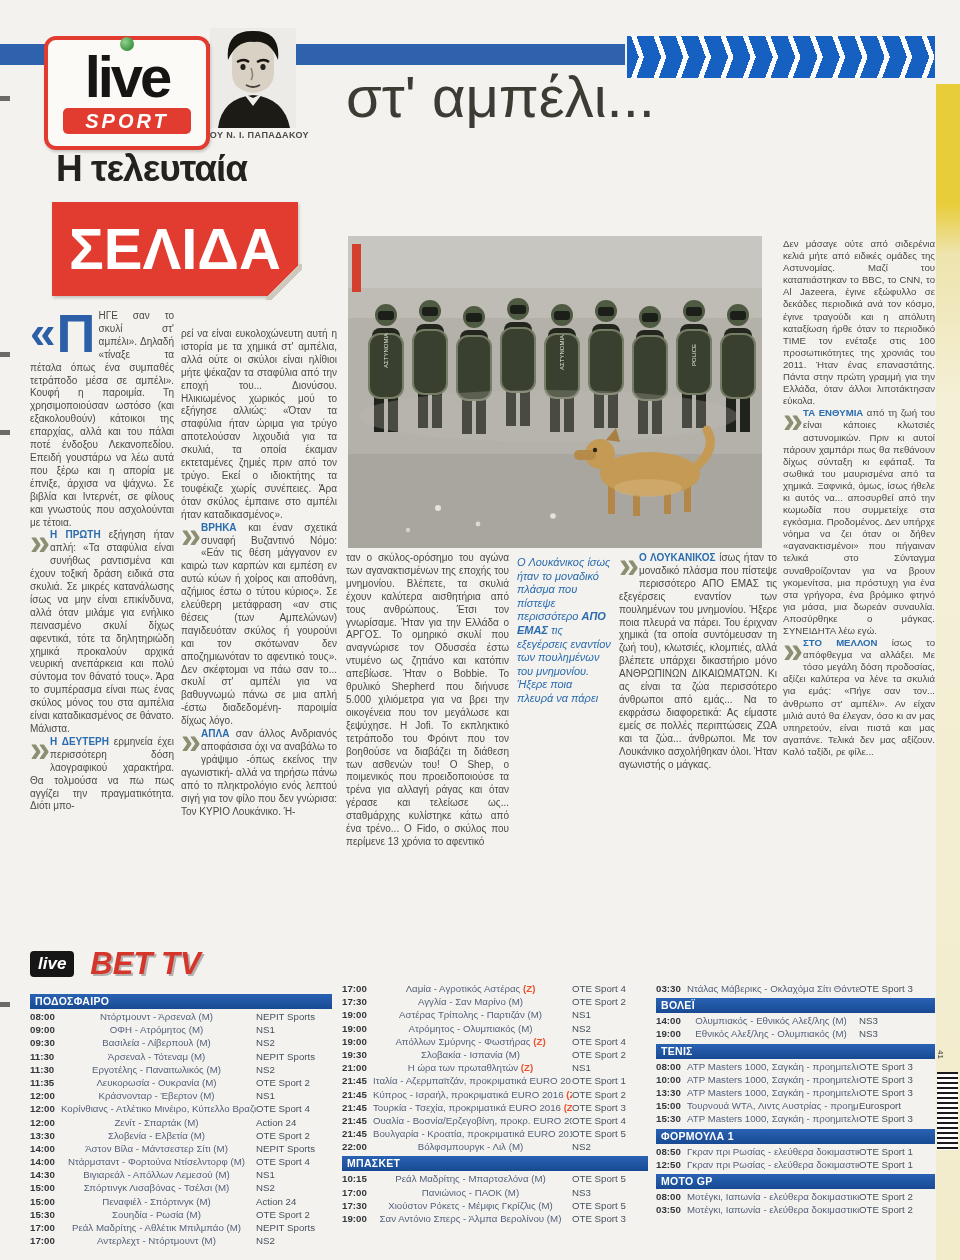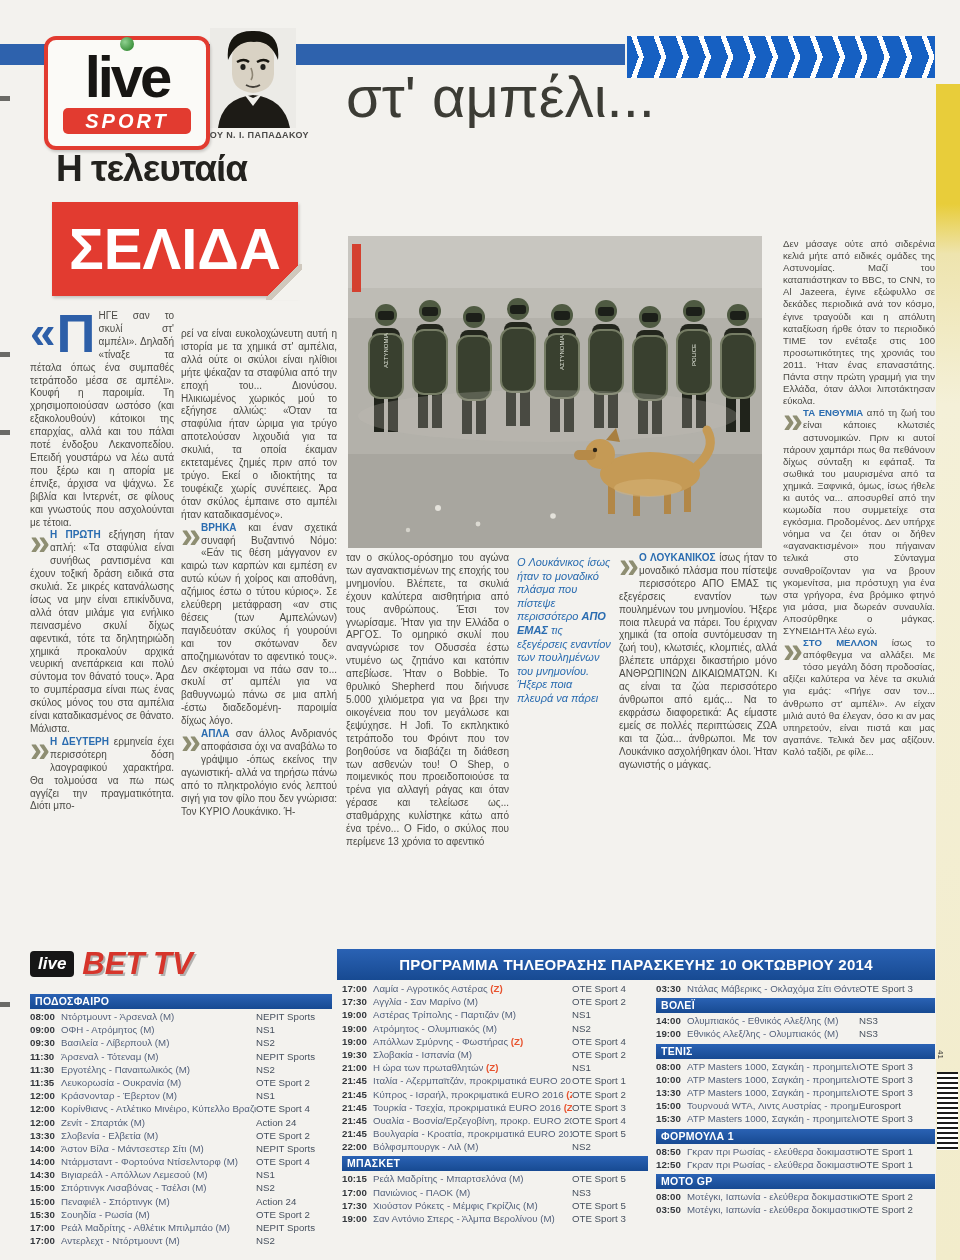--- a/index.html
+++ b/index.html
@@ -44,33 +44,33 @@
   .lead{color:#2a6cb0;font-weight:700;}
   .dropcap{float:left;font-size:54px;line-height:40px;font-weight:700;color:#2d5fa8;margin:3px 3px 0 0;}
   .openq{float:left;font-size:46px;line-height:34px;font-weight:700;color:#2d5fa8;margin:5px 1px 0 0;}
   .chev{float:left;font-size:36px;line-height:24px;font-weight:700;color:#8e8e72;margin:2px 3px 0 0;letter-spacing:-3px;}
   .caption{position:absolute;left:517px;top:556px;width:94px;font-size:11px;line-height:13.6px;
      color:#2a6cb0;font-style:italic;text-align:left;}
   .caption b{font-weight:800;}
   
   .bettv{position:absolute;left:30px;top:944px;height:40px;display:flex;align-items:center;gap:8px;z-index:2;}
   .bt-live{background:#161616;color:#fff;font-style:italic;font-weight:900;font-size:17px;padding:3px 8px;border-radius:4px;}
-  .bt-bet{color:#d6352b;font-style:italic;font-weight:900;font-size:31px;text-shadow:2px 2px 0 rgba(60,60,60,.35);}
+  .bt-bet{color:#d6352b;font-style:italic;font-weight:900;font-size:31px;text-shadow:2px 2px 0 rgba(60,60,60,.35);margin-left:8px;}
   .progbar{position:absolute;left:337px;top:949px;width:598px;height:31px;background:linear-gradient(#2a62b4,#174a92);
      color:#fff;font-weight:800;font-size:15px;text-align:center;line-height:31px;letter-spacing:.3px;}
   
   .tvcol{position:absolute;display:flex;flex-direction:column;}
   #tva{left:30px;top:992px;width:302px;}
   #tvb{left:342px;top:983px;width:306px;}
   #tvc{left:656px;top:983px;width:279px;}
   .tv-head{background:linear-gradient(#2a62b4,#174a92);color:#fff;font-weight:800;font-size:10.5px;
      line-height:15px;padding:0 5px;margin:2px 0;letter-spacing:.3px;}
   .tv-row{display:flex;align-items:baseline;height:13.2px;font-size:9.7px;white-space:nowrap;overflow:hidden;}
   .tt{width:31px;flex:none;font-weight:800;color:#33373c;}
-  .tm{flex:1;color:#55627c;overflow:hidden;padding-right:4px;}
+  .tm{flex:1;color:#55627c;overflow:hidden;padding-right:4px;text-align:center;}
   .mk{font-style:normal;color:#55627c;}
   .mk.z{color:#e8542f;font-weight:700;}
   .tc{flex:none;width:76px;color:#46505e;}
   
   .strip{position:absolute;left:936px;top:84px;width:24px;height:1176px;
      background:linear-gradient(#e8cd3a 0 120px,#eee4ae 170px,#f4f0d8 320px,#f2eccb 100%);}
   .barcode{position:absolute;left:937px;top:1072px;width:21px;height:78px;
      background:repeating-linear-gradient(180deg,#1a1a1a 0 2px,#fff 2px 5px);}
   .pagenum{position:absolute;left:936px;top:1050px;font-size:8px;color:#333;transform:rotate(90deg);}
   .edgemark{position:absolute;left:0;width:10px;height:5px;background:#6a6a66;}
@@ -185,21 +185,20 @@
       <p class="bp"><span class="chev">»</span><span class="lead">ΤΑ ΕΝΘΥΜΙΑ </span>από τη ζωή του είναι κάποιες κλωτσιές αστυνομικών. Πριν κι αυτοί πάρουν χαμπάρι πως θα πεθάνουν δίχως σύνταξη κι εφάπαξ. Τα σωθικά του μαυρισμένα από τα χημικά. Ξαφνικά, όμως, ίσως ήθελε κι αυτός να... αποσυρθεί από την κωμωδία που συμμετείχε στα εγκόσμια. Προδομένος. Δεν υπήρχε νόημα να ζει όταν οι δήθεν «αγανακτισμένοι» που πήγαιναν τελικά στο Σύνταγμα συναθροίζονταν για να βρουν γκομενίτσα, μια πρόστυχη για ένα στα γρήγορα, ένα βρόμικο φτηνό για μάσα, μια δωρεάν συναυλία. Αποσύρθηκε ο μάγκας. ΣΥΝΕΙΔΗΤΑ λέω εγώ.</p>
       <p class="bp"><span class="chev">»</span><span class="lead">ΣΤΟ ΜΕΛΛΟΝ </span>ίσως το απόφθεγμα να αλλάξει. Με τόσο μεγάλη δόση προδοσίας, αξίζει καλύτερα να λένε τα σκυλιά για εμάς: «Πήγε σαν τον... άνθρωπο στ' αμπέλι». Αν είχαν μιλιά αυτό θα έλεγαν, όσο κι αν μας υπηρετούν, είναι πιστά και μας αγαπάνε. Τελικά δεν μας αξίζουν. Καλό ταξίδι, ρε φίλε...</p>
     </div>
 
   <div class="caption"><span>Ο Λουκάνικος ίσως ήταν το μοναδικό πλάσμα που πίστεψε περισσότερο </span><b>ΑΠΟ ΕΜΑΣ</b><span> τις εξεγέρσεις εναντίον των πουλημένων του μνημονίου. Ήξερε ποια πλευρά να πάρει</span></div>
 
   <div class="bettv">
     <span class="bt-live">live</span>
     <span class="bt-bet">BET TV</span>
   </div>
-  <div class="progbar">ΠΡΟΓΡΑΜΜΑ ΤΗΛΕΟΡΑΣΗΣ ΠΑΡΑΣΚΕΥΗΣ 10 ΟΚΤΩΒΡΙΟΥ 2014</div>
 
   <div id="tva" class="tvcol">
       <div class="tv-head">ΠΟΔΟΣΦΑΙΡΟ</div>
       <div class="tv-row">
         <span class="tt">08:00</span>
         <span class="tm">Ντόρτμουντ - Άρσεναλ <i class="mk">(Μ)</i></span>
         <span class="tc">NEPIT Sports</span>
       </div>
       <div class="tv-row">
         <span class="tt">09:00</span>

